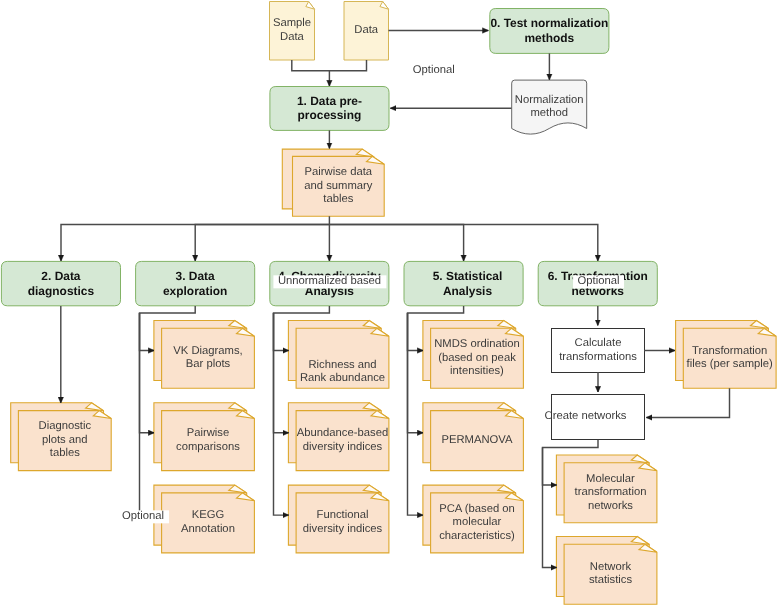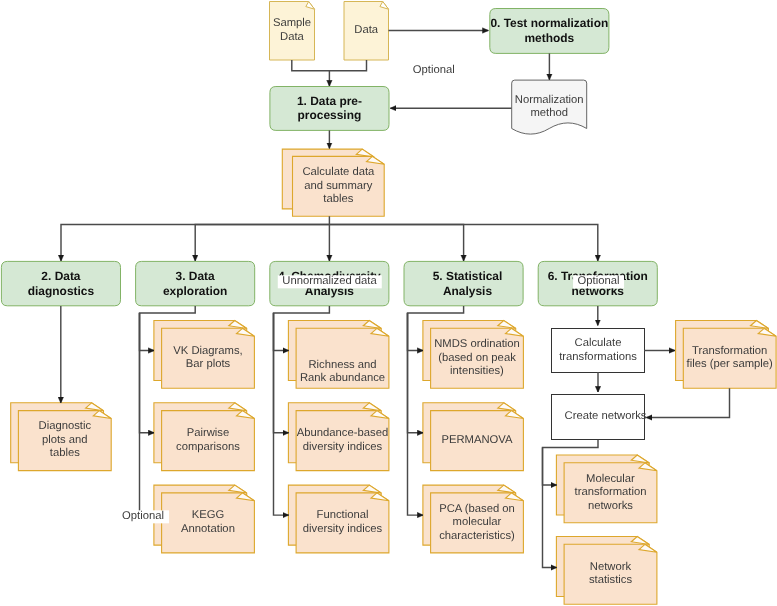--- a/index.html
+++ b/index.html
@@ -186,21 +186,21 @@
 
   <div class="node" style="left:269.5px;top:1.5px;width:45px;height:58.5px">Sample
 Data</div>
   <div class="node" style="left:344px;top:1.5px;width:44.5px;height:58.5px">Data</div>
   <div class="node b" style="left:489.8px;top:8.5px;width:119.1px;height:44.9px">0. Test normalization
 methods</div>
   <div class="node" style="left:511.7px;top:80.1px;width:75px;height:54px">Normalization
 method</div>
   <div class="node b" style="left:269.9px;top:86.5px;width:119.1px;height:43.9px">1. Data pre-
 processing</div>
-  <div class="node" style="left:292.5px;top:156.4px;width:91.7px;height:59.8px">Calculate data
+  <div class="node" style="left:292.5px;top:156.4px;width:91.7px;height:59.8px">Pairwise data
 and summary
 tables</div>
   <div class="node b" style="left:1.4px;top:261.4px;width:119.1px;height:44.4px">2. Data
 diagnostics</div>
   <div class="node b" style="left:135.6px;top:261.4px;width:119.1px;height:44.4px">3. Data
 exploration</div>
   <div class="node b" style="left:269.8px;top:261.4px;width:119.1px;height:44.4px">4. Chemodiversity
 Analysis</div>
   <div class="node b" style="left:404px;top:261.4px;width:127px;height:44.4px">5. Statistical
 Analysis</div>
@@ -223,27 +223,27 @@
 diversity indices</div>
   <div class="node" style="left:430.6px;top:328.3px;width:92.8px;height:60px">NMDS ordination
 (based on peak
 intensities)</div>
   <div class="node" style="left:430.6px;top:410.6px;width:92.8px;height:60px">PERMANOVA</div>
   <div class="node" style="left:430.6px;top:492.9px;width:92.8px;height:60px">PCA (based on
 molecular
 characteristics)</div>
   <div class="node" style="left:551.5px;top:328.5px;width:93px;height:44px">Calculate
 transformations</div>
-  <div class="node" style="left:559px;top:394.5px;width:93px;height:45px">Create networks</div>
+  <div class="node" style="left:539px;top:394.5px;width:93px;height:45px">Create networks</div>
   <div class="node" style="left:683.3px;top:328.3px;width:92.8px;height:60px">Transformation
 files (per sample)</div>
   <div class="node" style="left:564.1px;top:462.8px;width:92.8px;height:60px">Molecular
 transformation
 networks</div>
   <div class="node" style="left:564.1px;top:544.3px;width:92.8px;height:60px">Network
 statistics</div>
 
   <div class="elbl" style="left:433.8px;top:30.5px">Optional</div>
-  <div class="elbl" style="left:329.5px;top:242px">Unnormalized data</div>
+  <div class="elbl" style="left:329.5px;top:242px">Unnormalized based</div>
   <div class="elbl" style="left:598.5px;top:242px">Optional</div>
   <div class="elbl" style="left:143px;top:477px">Optional</div>
 
 </div>
 
 </body></html>

